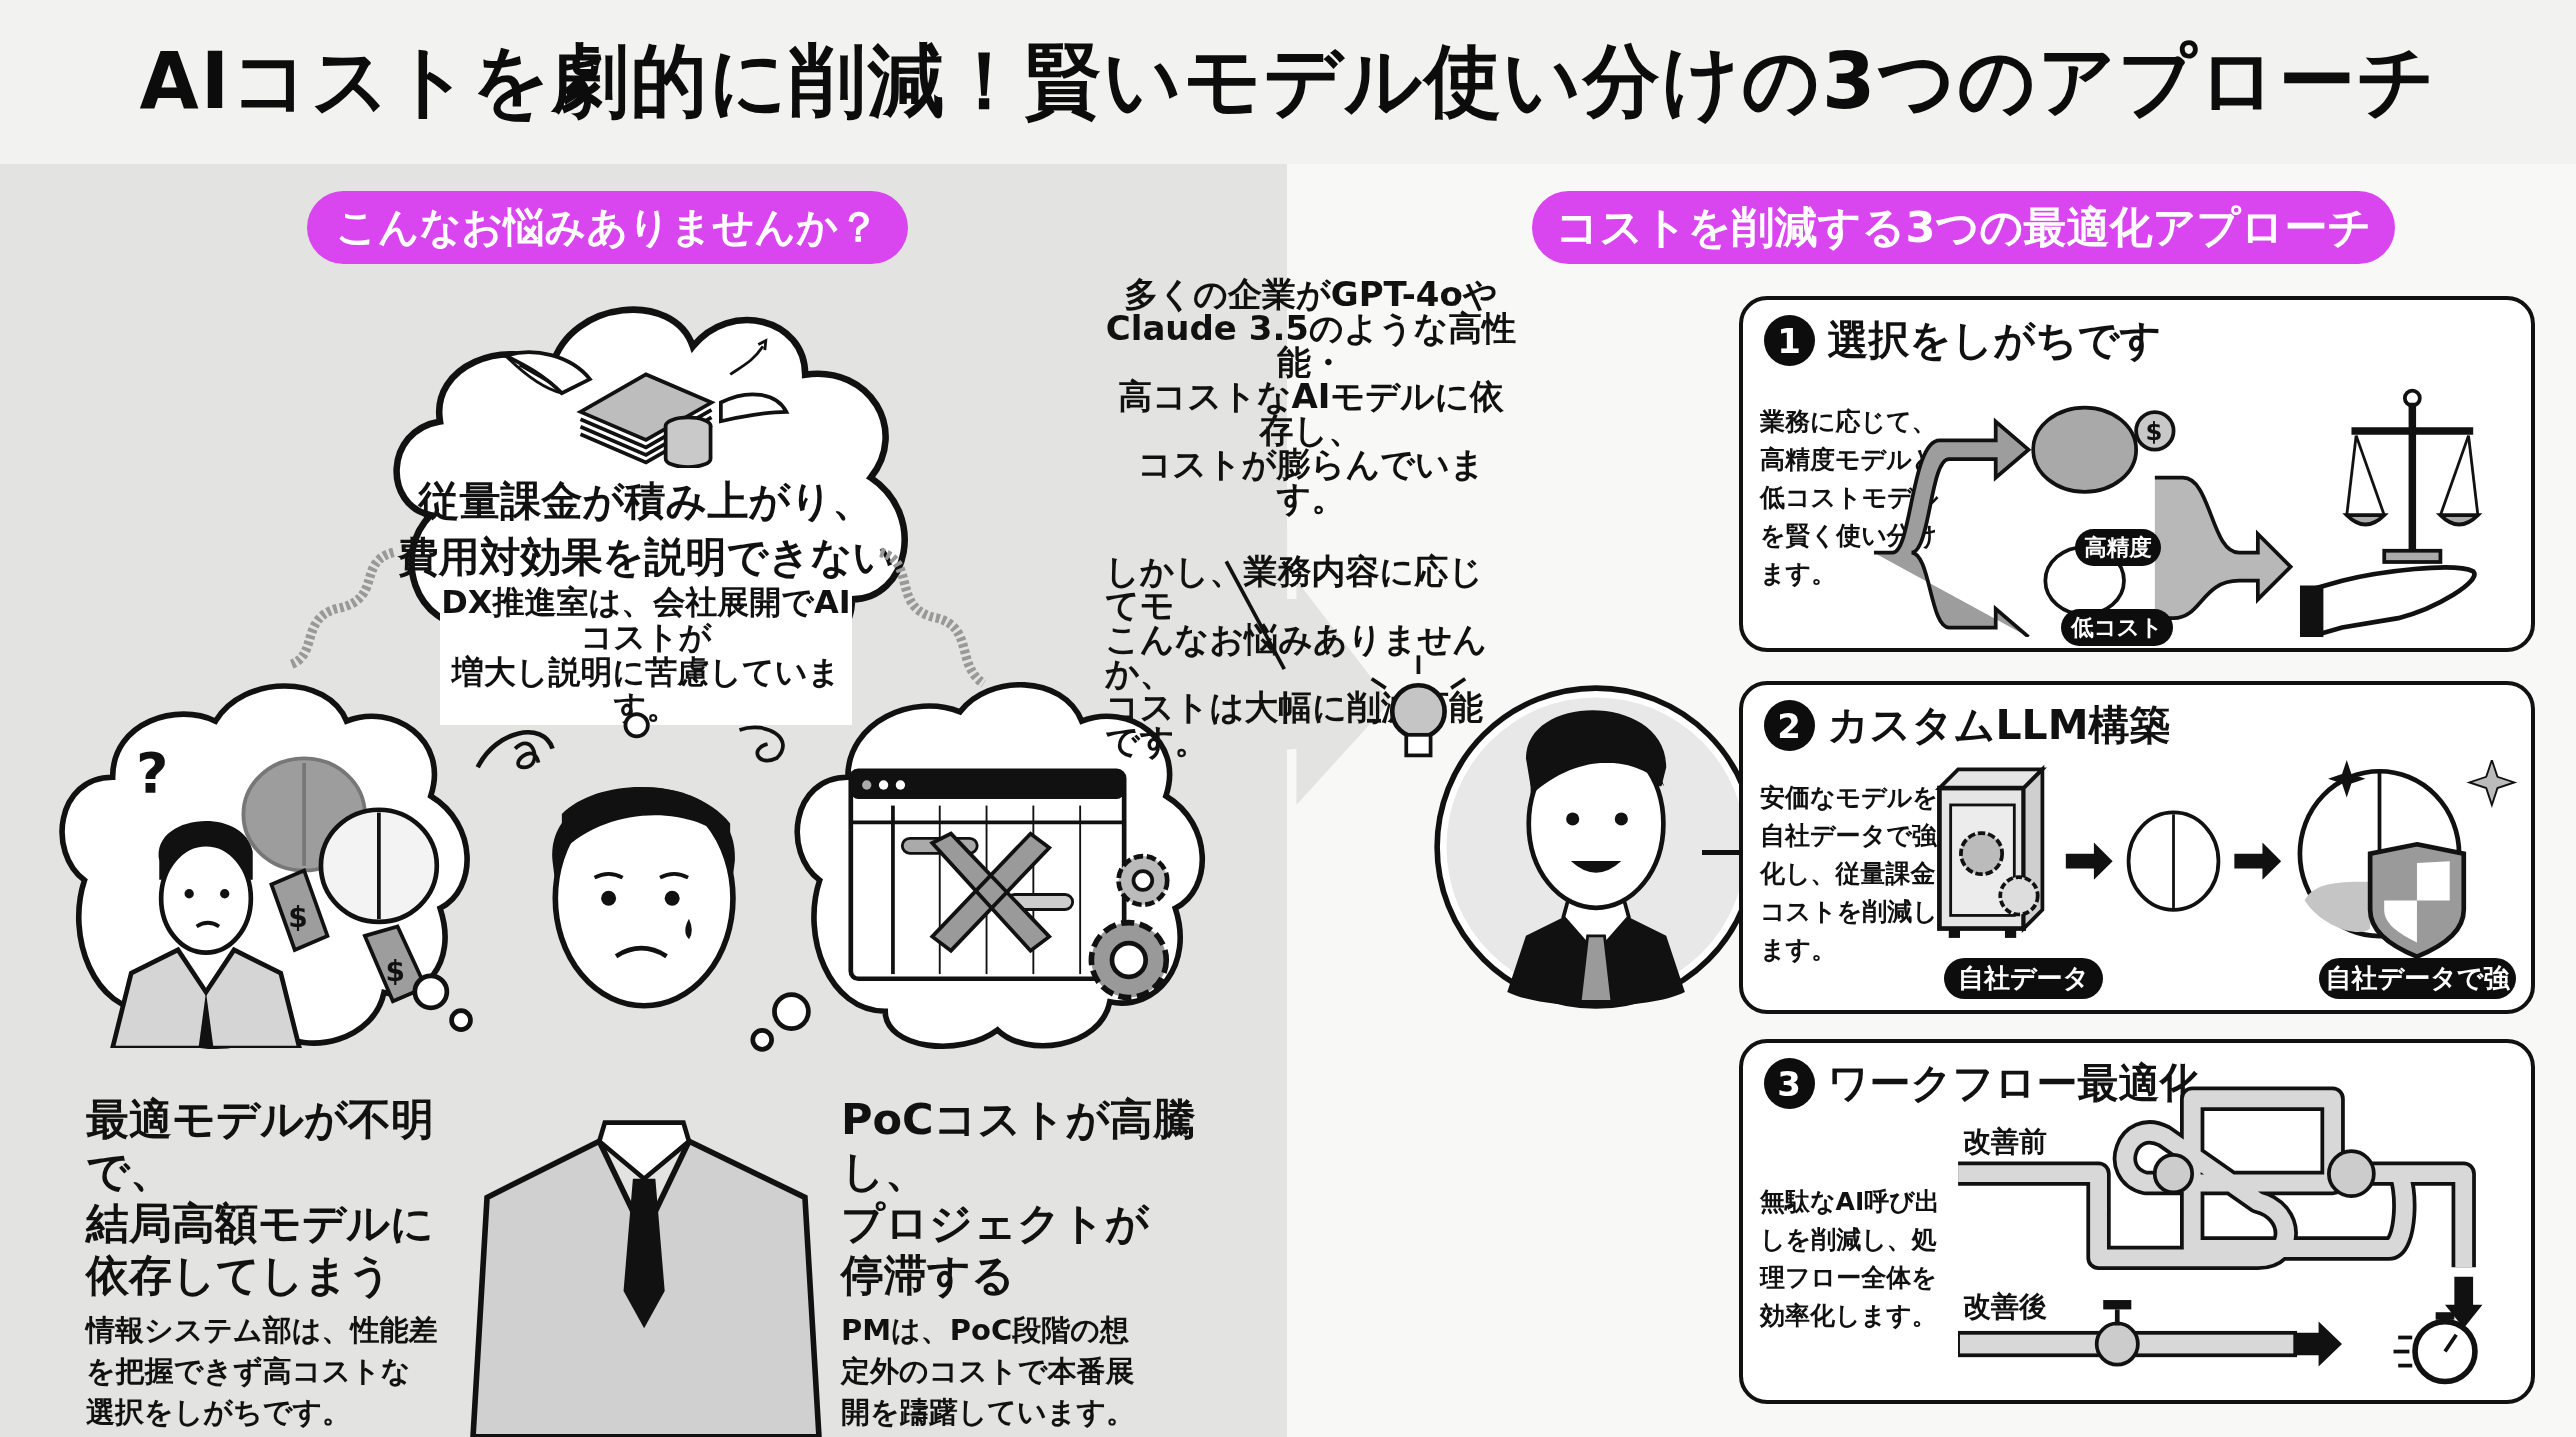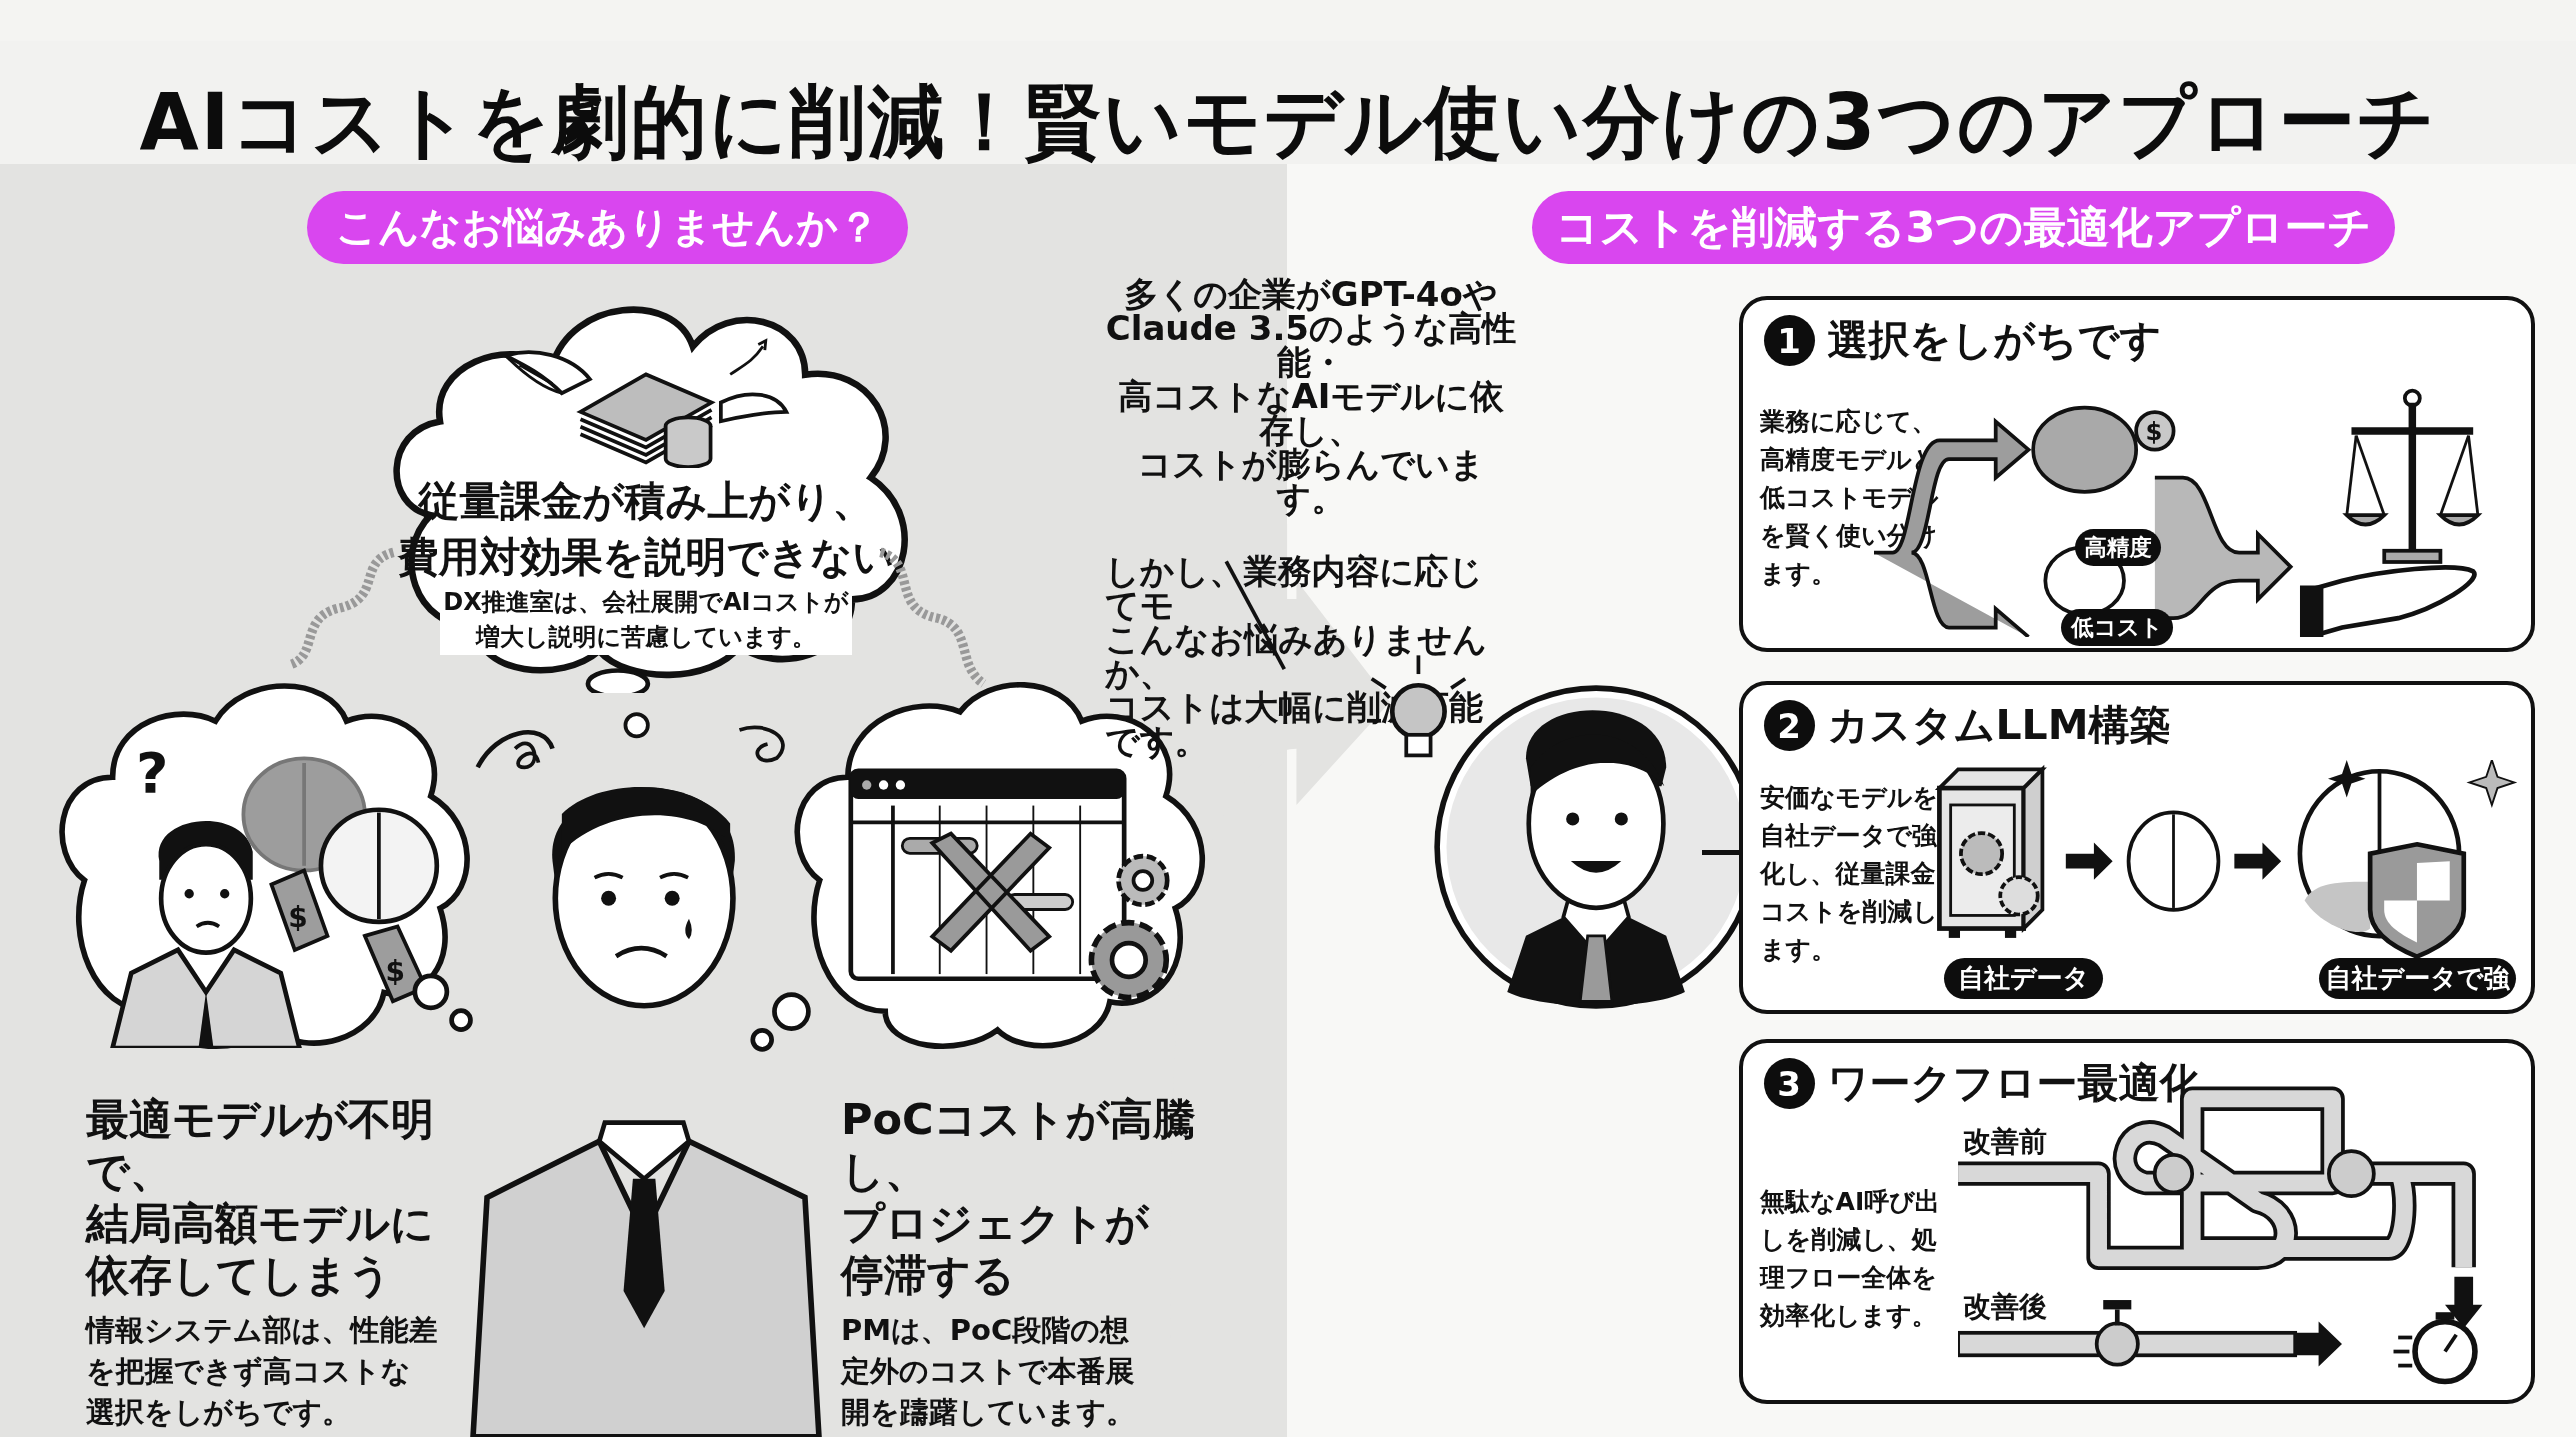--- a/index.html
+++ b/index.html
@@ -1,34 +1,34 @@
 <!DOCTYPE html>
 <html style="font-size:15px"><head>
 <meta charset="utf-8">
 <style>
   * { box-sizing: border-box; margin: 0; padding: 0; }
   html, body { width: 2576px; height: 1438px; overflow: hidden; background: #f4f4f2; }
   body { position: relative; font-family: "DejaVu Sans", "Liberation Sans", sans-serif; color: #111; }
 
-  .title-bar { position: absolute; left: 0; top: 0; width: 2576px; height: 164px; background: #f2f2f0; display: flex; align-items: center; justify-content: center; margin-top: 41px; }
+  .title-bar { position: absolute; left: 0; top: 0; width: 2576px; height: 164px; background: #f2f2f0; display: flex; align-items: center; justify-content: center; }
   .title { font-size: 79px; font-weight: 900; letter-spacing: 1.9px; color: #0c0c0c; transform: scaleX(0.97); }
 
   .left-bg { position: absolute; left: 0; top: 164px; width: 1287px; height: 1274px; background: #e3e3e1; }
   .right-bg { position: absolute; left: 1287px; top: 164px; width: 1289px; height: 1274px; background: #f8f8f6; }
 
   .pill { position: absolute; background: #d946ef; color: #fff; border-radius: 41px; display: flex; align-items: center; justify-content: center; font-weight: 700; }
   .pill-left { left: 307px; top: 191px; width: 601px; height: 73px; font-size: 41px; }
   .pill-right { left: 1532px; top: 191px; width: 863px; height: 73px; font-size: 43px; }
 
   .cloud { position: absolute; }
   .cloud svg { position: absolute; left: 0; top: 0; }
 
   .cloud-top-text { position: absolute; left: 384px; top: 473px; width: 524px; text-align: center; }
   .cloud-top-head { font-size: 41px; font-weight: 800; line-height: 56px; }
-  .cloud-top-sub { font-size: 24px; font-weight: 700; line-height: 35px; background: #fff; margin: 0 auto; width: 412px; }
+  .cloud-top-sub { font-size: 32px; font-weight: 700; line-height: 35px; background: #fff; margin: 0 auto; width: 412px; }
 
   .problem-block { position: absolute; }
   .problem-head { font-size: 43px; font-weight: 800; line-height: 52px; }
   .problem-sub { font-size: 29px; font-weight: 700; line-height: 41px; margin-top: 9.4px; }
 
   .middle-text { position: absolute; left: 1105px; top: 277px; width: 412px; font-size: 34px; font-weight: 700; line-height: 34px; }
   .middle-text p { margin-bottom: 39px; }
   .mt-center { text-align: center; }
 
   .card { position: absolute; left: 1739px; width: 796px; background: #fff; border: 4.7px solid #111; border-radius: 28px; }

